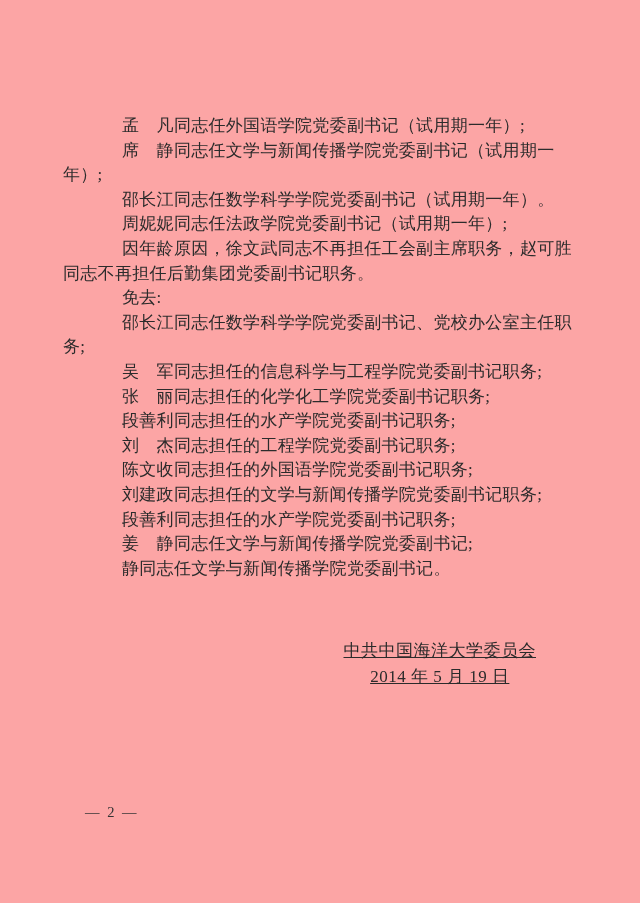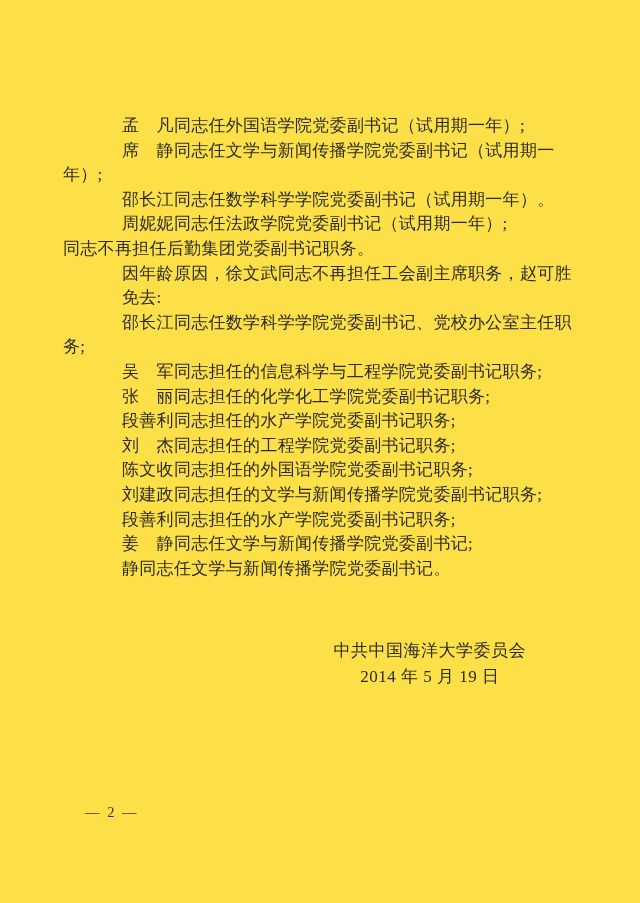--- a/index.html
+++ b/index.html
@@ -11,21 +11,21 @@
     width: 640px;
     height: 903px;
     position: relative;
     overflow: hidden;
     font-family: "Liberation Serif", "DejaVu Serif", serif;
     color: #2b2b2b;
   }
   .page {
     position: absolute;
     inset: 0;
-    background: #fde047;
+    background: #fca5a5;
   }
   
   .body-text {
     position: absolute;
     left: 63px;
     top: 114px;
     width: 500px;
     font-size: 17px;
     line-height: 24.6px;
     letter-spacing: 0.3px;
@@ -34,25 +34,26 @@
   .text-line {
     height: 24.6px;
   }
   .text-line.indent {
     padding-left: 59px;
   }
   
   .signature {
     position: absolute;
     top: 638px;
-    right: 114px;
+    right: 104px;
     text-align: center;
     font-size: 17px;
     line-height: 25.5px;
     letter-spacing: 0.5px;
+    text-decoration: underline;
   }
   
   .colophon {
     position: absolute;
     left: 78px;
     top: 740px;
     width: 487px;
     border-top: 1.5px solid #1c1c1c;
     font-size: 14.5px;
   }
@@ -78,22 +79,22 @@
 <body>
 
 <div class="page">
 
   <div class="body-text">
     <div class="text-line indent">孟　凡同志任外国语学院党委副书记（试用期一年）;</div>
     <div class="text-line indent">席　静同志任文学与新闻传播学院党委副书记（试用期一</div>
     <div class="text-line">年）;</div>
     <div class="text-line indent">邵长江同志任数学科学学院党委副书记（试用期一年）。</div>
     <div class="text-line indent">周妮妮同志任法政学院党委副书记（试用期一年）;</div>
+    <div class="text-line indent">因年龄原因，徐文武同志不再担任工会副主席职务，赵可胜</div>
     <div class="text-line">同志不再担任后勤集团党委副书记职务。</div>
-    <div class="text-line indent">因年龄原因，徐文武同志不再担任工会副主席职务，赵可胜</div>
     <div class="text-line indent">免去:</div>
     <div class="text-line indent">邵长江同志任数学科学学院党委副书记、党校办公室主任职</div>
     <div class="text-line">务;</div>
     <div class="text-line indent">吴　军同志担任的信息科学与工程学院党委副书记职务;</div>
     <div class="text-line indent">张　丽同志担任的化学化工学院党委副书记职务;</div>
     <div class="text-line indent">段善利同志担任的水产学院党委副书记职务;</div>
     <div class="text-line indent">刘　杰同志担任的工程学院党委副书记职务;</div>
     <div class="text-line indent">陈文收同志担任的外国语学院党委副书记职务;</div>
     <div class="text-line indent">刘建政同志担任的文学与新闻传播学院党委副书记职务;</div>
     <div class="text-line indent">段善利同志担任的水产学院党委副书记职务;</div>

